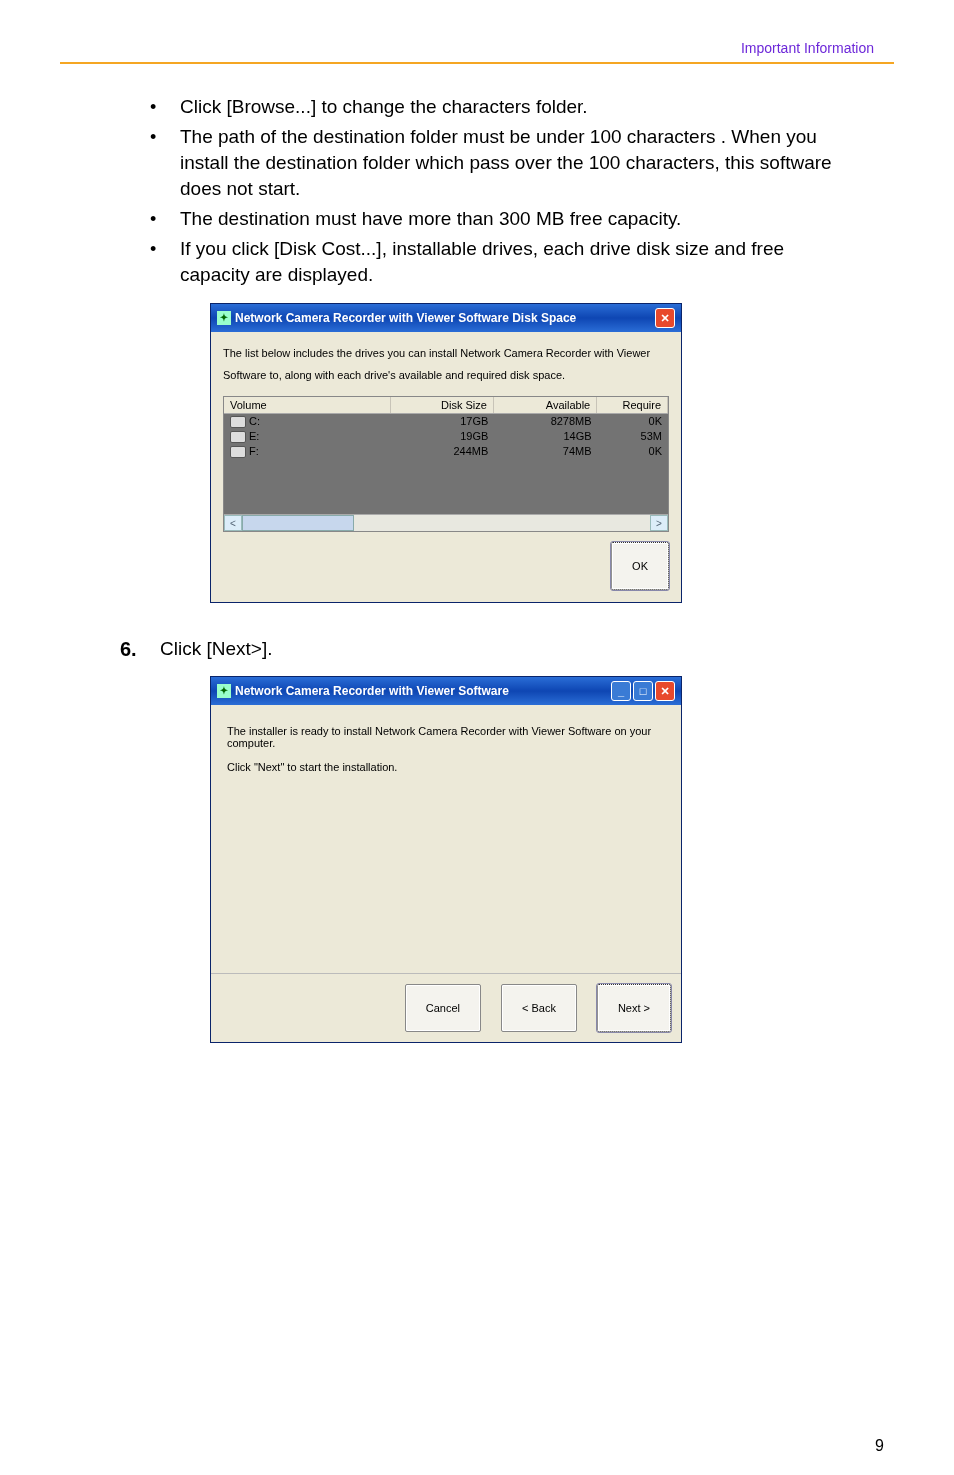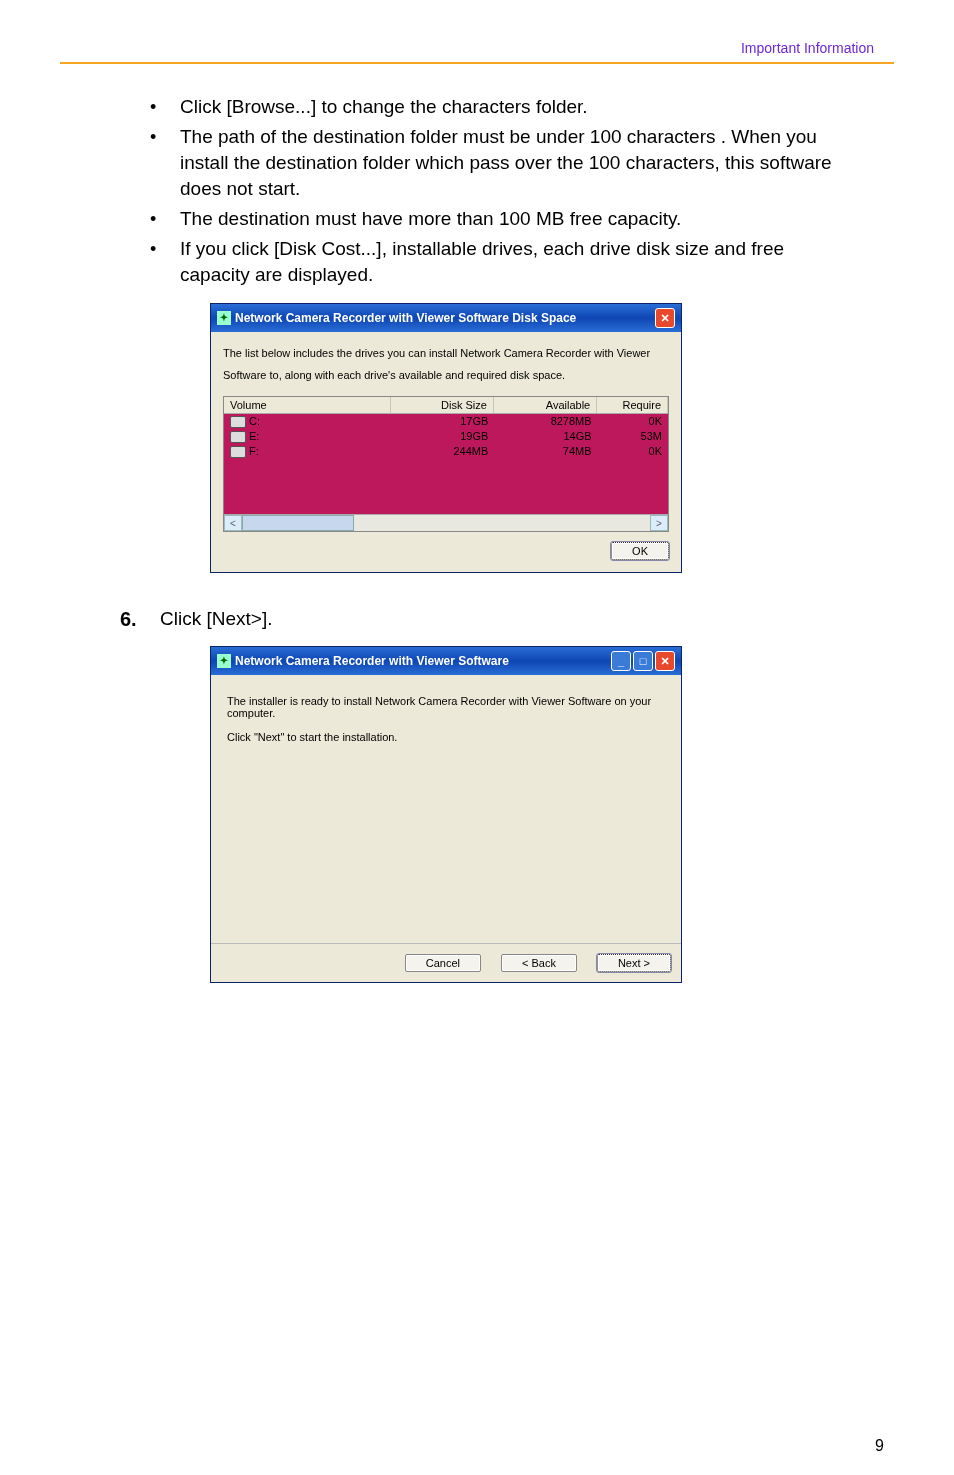--- a/index.html
+++ b/index.html
@@ -85,21 +85,21 @@
     border:1px solid #fff;
     border-radius:3px;
   }
   .close-btn { background:#e8492c; color:#fff; }
   .min-btn   { background:#3a7bd5; color:#fff; }
   .max-btn   { background:#3a7bd5; color:#fff; }
   .dlg-body { padding:10px 12px 12px 12px; font-size:11px; color:#000;}
   .dlg-desc { margin-bottom:10px; line-height:22px;}
   .listview {
     border:1px solid #888;
-    background:#be185d;
+    background:#737373;
     font-size:11px;
   }
   .lv-header {
     display:flex;
     background:#ece9d8;
     border-bottom:1px solid #aaa;
   }
   .lv-header .lv-cell { border-right:1px solid #c8c4b8; padding:2px 6px;}
   .lv-row { display:flex;}
   .lv-row .lv-cell { padding:1px 6px;}
@@ -126,21 +126,21 @@
   .sb-thumb {
     width:110px; height:14px;
     background:#c7d7ed;
     border:1px solid #8aa;
     margin:0px;
   }
   .xp-btn {
     font-size:11px;
     background:#f4f3ee;
     border:1px solid #888;
-    padding:2px 20px;
+    padding:17px 20px;
     border-radius:2px;
     box-shadow: inset 0 0 0 1px #fff;
   }
   .xp-btn-default { border:1px dotted #333; outline:1px solid #88a;}
   .btn-row-right { text-align:right; margin-top:10px;}
 
   .step-row {
     display:flex;
     margin-top:35px;
     margin-left:60px;
@@ -212,21 +212,21 @@
     <div class="bullet-item">
       <div class="bullet-marker">•</div>
       <div class="bullet-text">Click [Browse...] to change the characters folder.</div>
     </div>
     <div class="bullet-item">
       <div class="bullet-marker">•</div>
       <div class="bullet-text">The path of the destination folder must be under 100 characters . When you install the destination folder which pass over the 100 characters, this software does not start.</div>
     </div>
     <div class="bullet-item">
       <div class="bullet-marker">•</div>
-      <div class="bullet-text">The destination must have more than 100 MB free capacity.</div>
+      <div class="bullet-text">The destination must have more than 300 MB free capacity.</div>
     </div>
     <div class="bullet-item">
       <div class="bullet-marker">•</div>
       <div class="bullet-text">If you click [Disk Cost...], installable drives, each drive disk size and free capacity are displayed.</div>
     </div>
   </div>
 
   <div class="dialog1">
     <div class="titlebar">
       <span class="tb-icon">✦</span>

